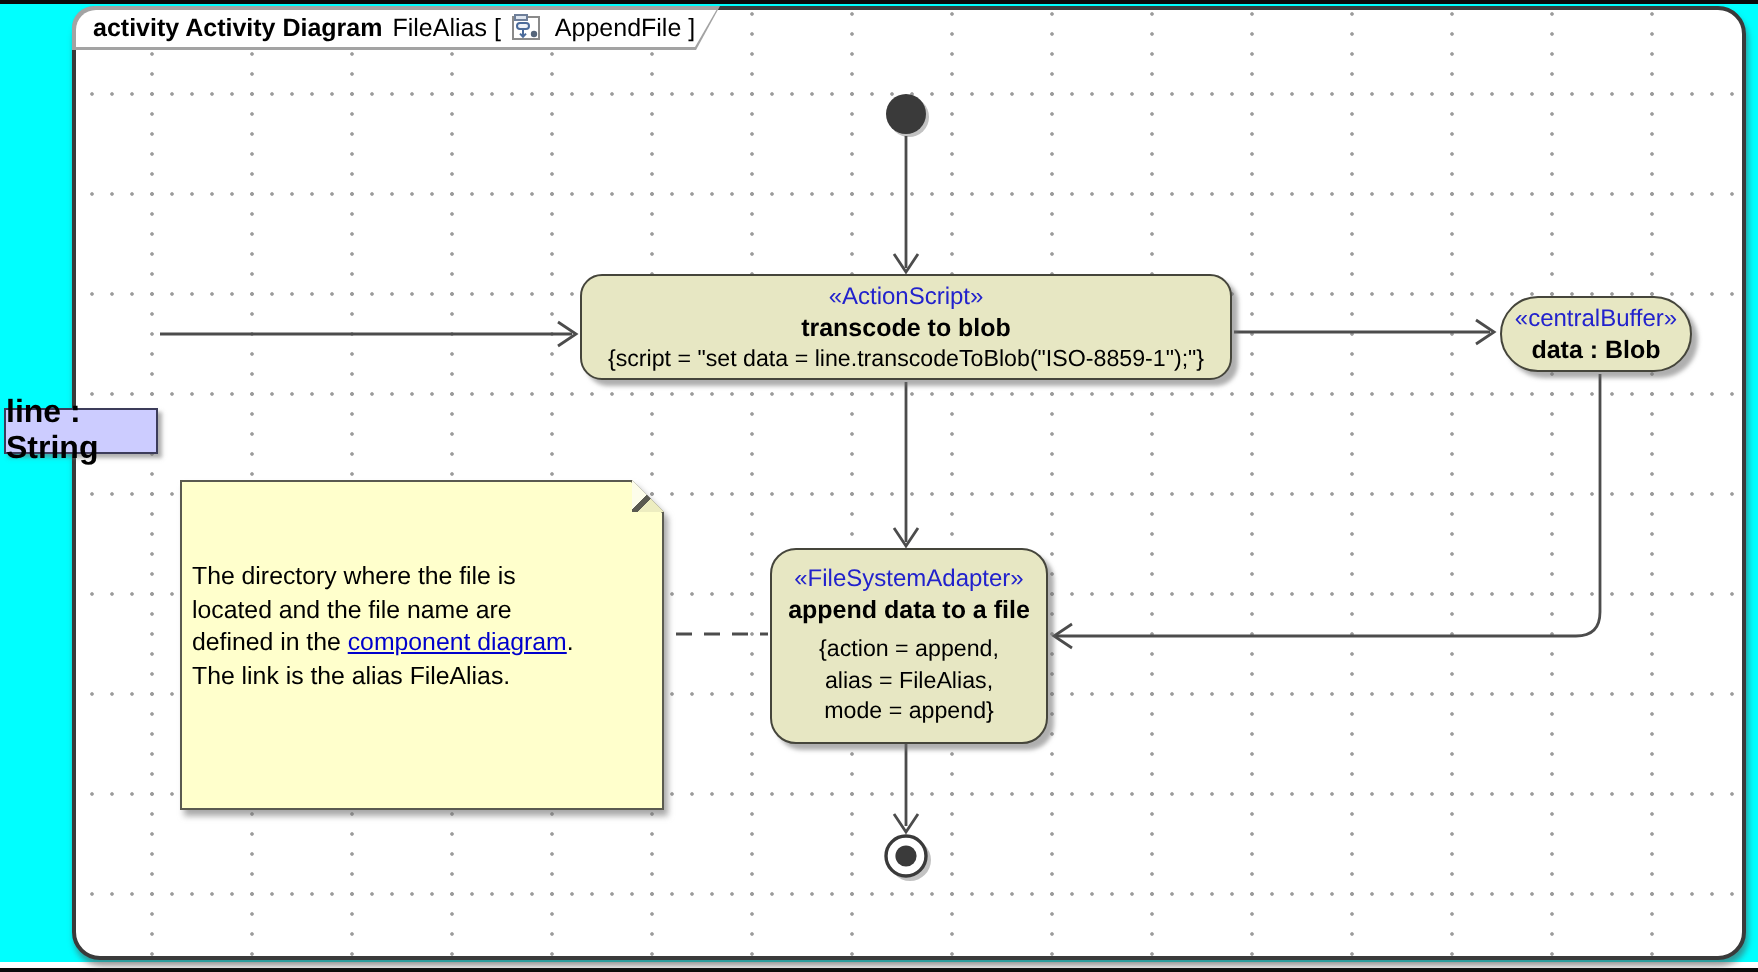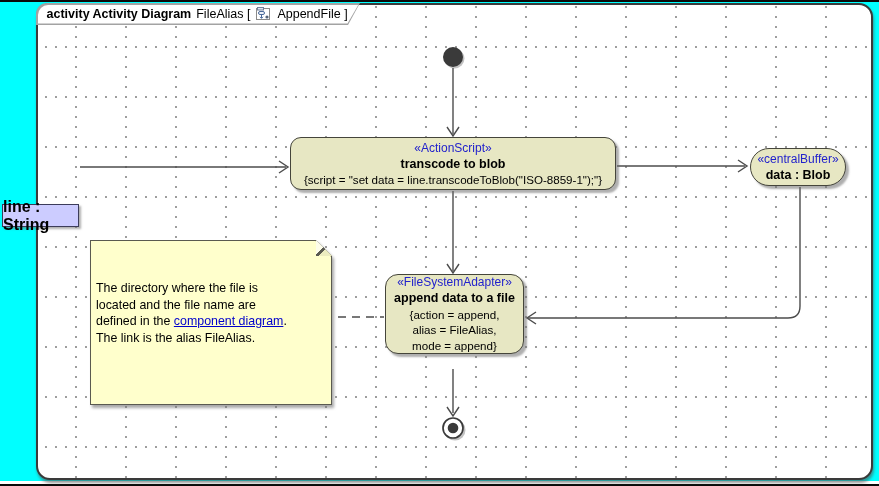--- a/index.html
+++ b/index.html
@@ -44,21 +44,21 @@
     color:#000;text-align:center;
     box-shadow:3px 3px 2px rgba(110,110,110,.55);
   }
   .rounded{border-radius:11px;}
   .stereo{color:#2222cc;font-size:12px;line-height:15px;}
   .node-name{font-weight:bold;font-size:12.5px;line-height:16px;}
   .node-body{font-size:11.6px;line-height:15px;white-space:nowrap;}
 
   #node-transcode{left:290px;top:137px;width:326px;height:53px;}
   #node-buffer{left:750px;top:148px;width:96px;height:38px;border-radius:19px;}
-  #node-append{left:385px;top:274px;width:139px;height:80px;border-radius:13px;}
+  #node-append{left:385px;top:274px;width:139px;height:98px;border-radius:13px;}
   #node-append .node-body{line-height:15.5px;}
   #node-append .gap{height:4px;}
 
   #node-param{
     position:absolute;left:2px;top:156px;width:77px;height:23px;z-index:4;
     background:#ccccff;border:1.5px solid #3c3c5a;
     display:flex;align-items:center;justify-content:center;
     font-weight:bold;font-size:16px;color:#000;
     box-shadow:2px 2px 2px rgba(110,110,110,.55);
     margin-top:48px;

